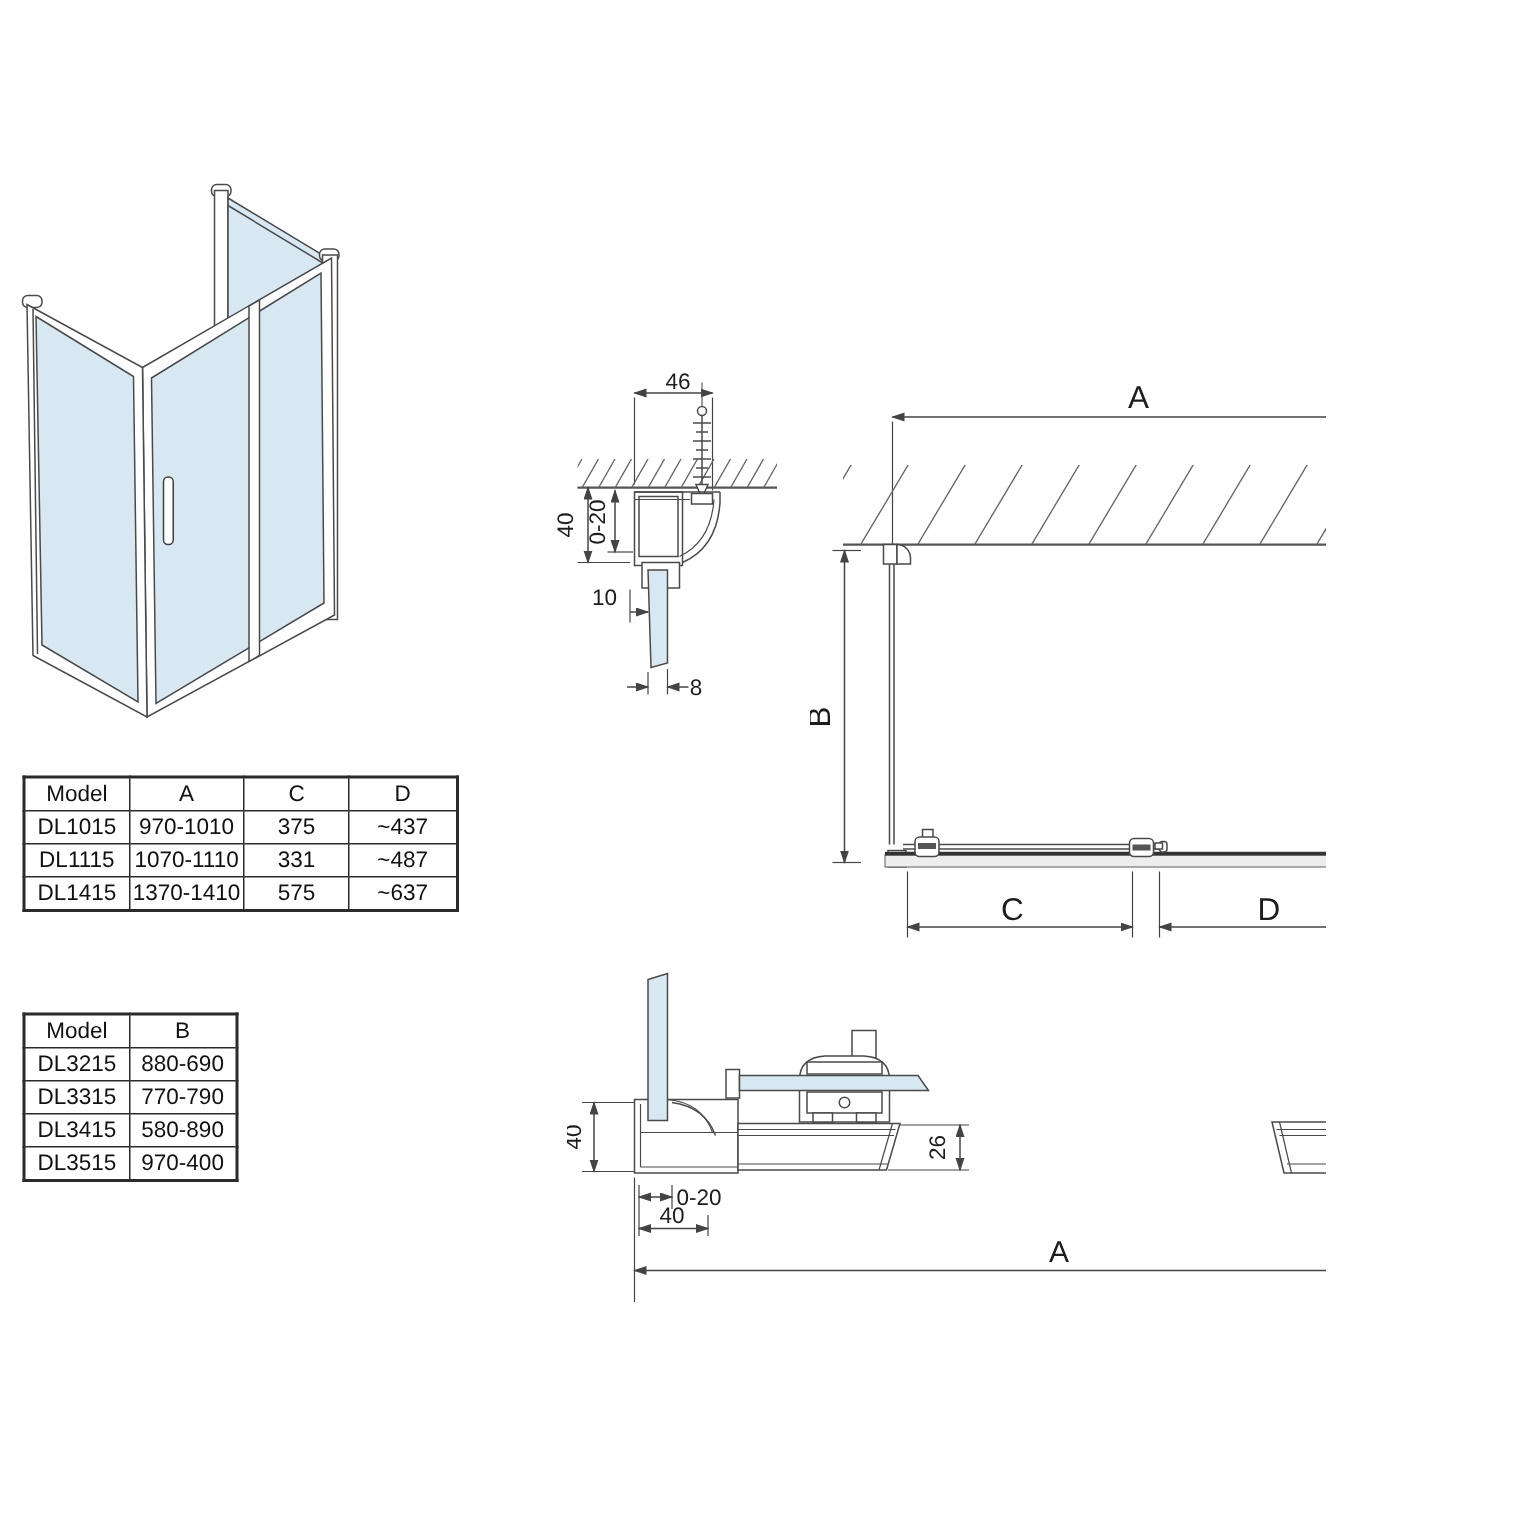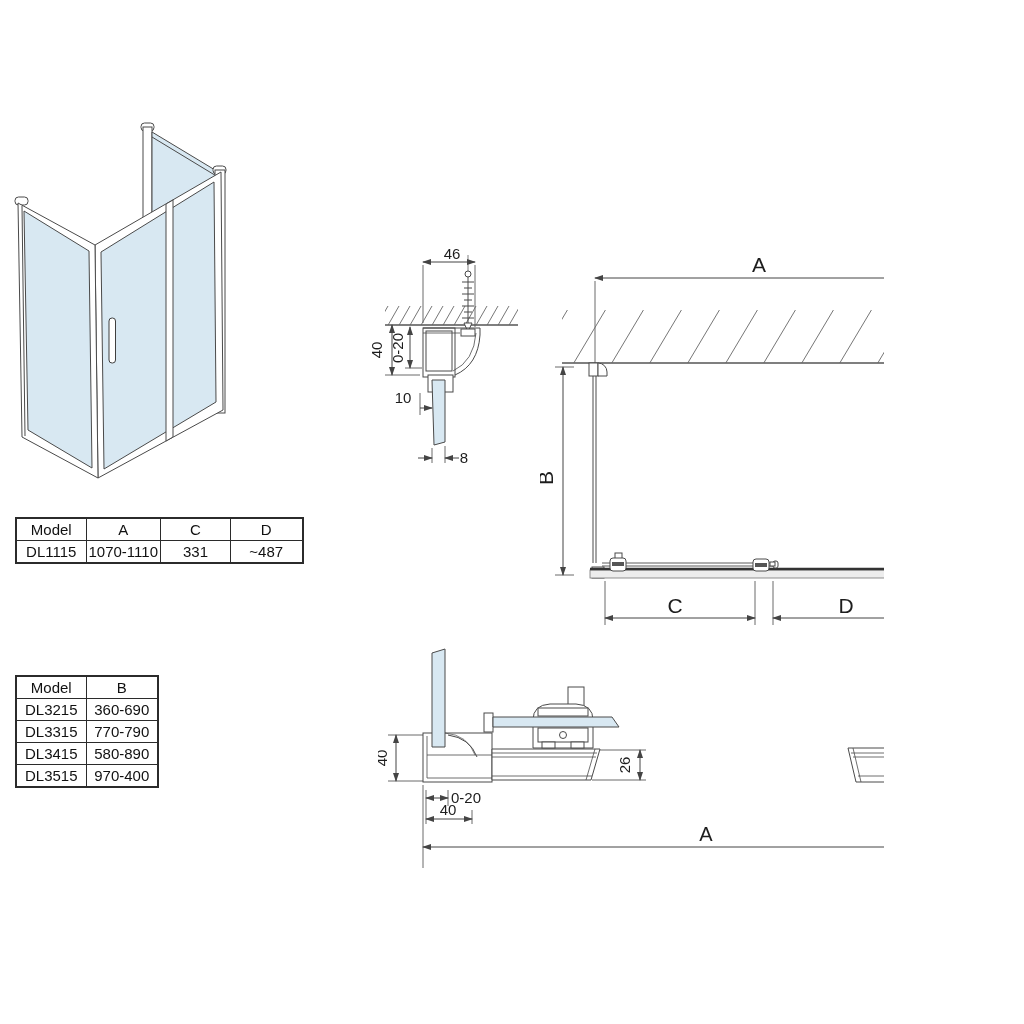--- a/index.html
+++ b/index.html
@@ -246,43 +246,55 @@
     <thead>
       <tr>
         <th>Model</th>
         <th>A</th>
         <th>C</th>
         <th>D</th>
       </tr>
     </thead>
     <tbody>
       <tr>
+        <td>DL1015</td>
+        <td>970-1010</td>
+        <td>375</td>
+        <td>~437</td>
+      </tr>
+      <tr>
         <td>DL1115</td>
         <td>1070-1110</td>
         <td>331</td>
         <td>~487</td>
+      </tr>
+      <tr>
+        <td>DL1415</td>
+        <td>1370-1410</td>
+        <td>575</td>
+        <td>~637</td>
       </tr>
     </tbody>
   </table>
 
   <table class="spec abs" style="left:15px;top:675px;">
     <colgroup>
         <col style="width:70px">
         <col style="width:72px">
       </colgroup>
     <thead>
       <tr>
         <th>Model</th>
         <th>B</th>
       </tr>
     </thead>
     <tbody>
       <tr>
         <td>DL3215</td>
-        <td>360-690</td>
+        <td>880-690</td>
       </tr>
       <tr>
         <td>DL3315</td>
         <td>770-790</td>
       </tr>
       <tr>
         <td>DL3415</td>
         <td>580-890</td>
       </tr>
       <tr>

